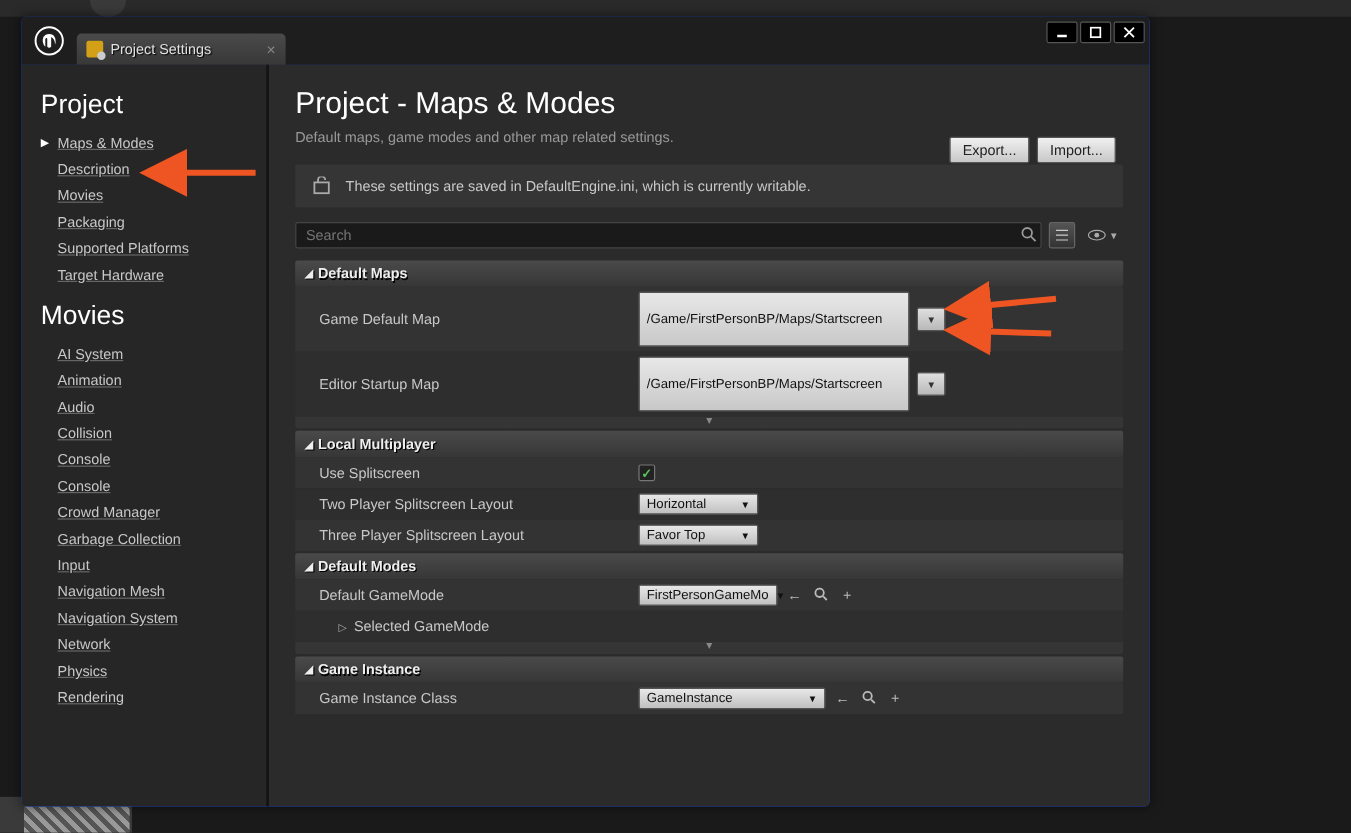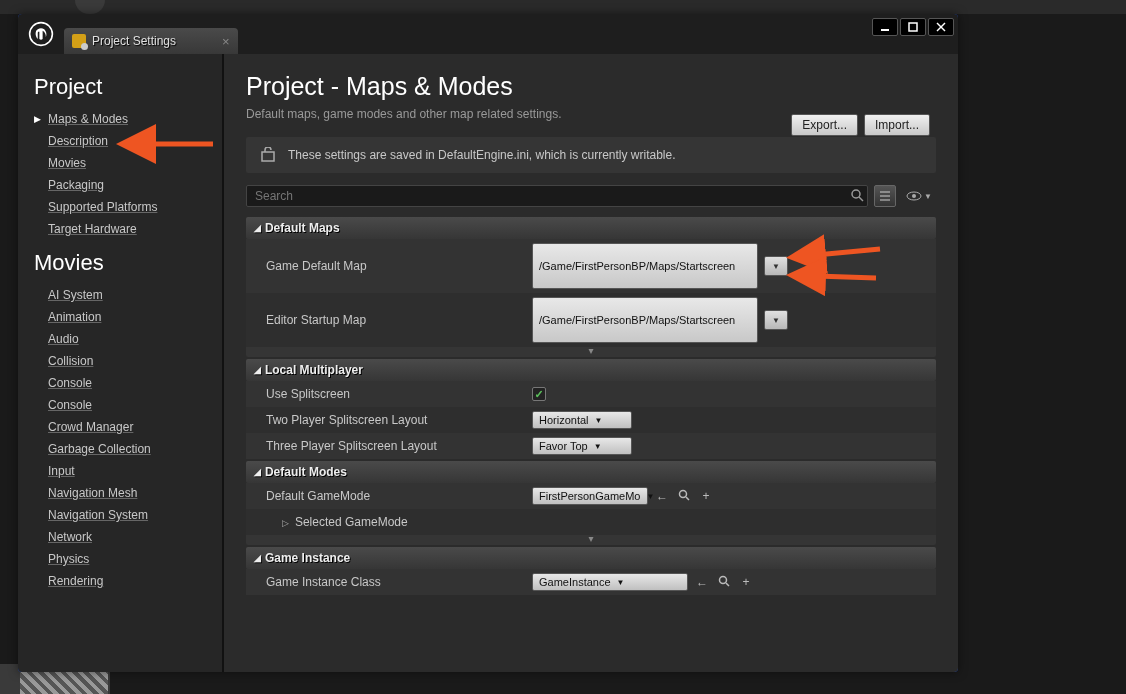--- a/index.html
+++ b/index.html
@@ -56,21 +56,21 @@
 
 .section { margin-bottom:2px; }
 .section-header { background:linear-gradient(#4a4a4a,#363636); padding:4px 8px; font-weight:bold; color:#eee; font-size:12px; text-shadow:1px 1px #000; border-radius:2px; display:flex; align-items:center; gap:4px; cursor:pointer; }
 .section-header .tri { font-size:9px; }
 .prop-row { display:flex; align-items:center; padding:4px 0 4px 16px; min-height:26px; }
 .prop-row:nth-child(odd){ background:#2e2e2e; }
 .prop-row:nth-child(even){ background:#333; }
 .prop-label { width:270px; padding-left:4px; color:#c8c8c8; }
 .prop-label.indent { padding-left:20px; }
 .prop-value { display:flex; align-items:center; gap:6px; }
-.dropdown { background:linear-gradient(#e8e8e8,#c0c0c0); border:1px solid #555; color:#111; padding:2px 6px; font-size:11px; display:flex; align-items:center; justify-content:flex-start; border-radius:2px; cursor:pointer; min-width:90px; }
+.dropdown { background:linear-gradient(#e8e8e8,#c0c0c0); border:1px solid #555; color:#111; padding:2px 6px; font-size:11px; display:flex; align-items:center; justify-content:space-between; border-radius:2px; cursor:pointer; min-width:90px; }
 .dropdown .dd-arrow { font-size:8px; margin-left:6px; }
 .path-box { background:linear-gradient(#e8e8e8,#c8c8c8); border:1px solid #555; color:#111; padding:16px 6px; font-size:11px; border-radius:2px; width:226px; overflow:hidden; white-space:nowrap; }
 .path-dd { background:linear-gradient(#e0e0e0,#b8b8b8); border:1px solid #555; width:24px; height:20px; display:flex; align-items:center; justify-content:center; border-radius:2px; cursor:pointer; }
 .checkbox { width:14px; height:14px; background:#222; border:1px solid #777; border-radius:2px; display:flex; align-items:center; justify-content:center; cursor:pointer; }
 .checkbox.checked::after { content:"✓"; color:#5bbf5b; font-size:11px; font-weight:bold; }
 .icon-btn-sm { color:#bbb; cursor:pointer; width:16px; text-align:center; }
 .expand-handle { height:10px; background:#353535; text-align:center; color:#888; font-size:10px; cursor:pointer; border-radius:0 0 2px 2px; line-height:8px; }
 
 
 .arrow { position:absolute; pointer-events:none; }

